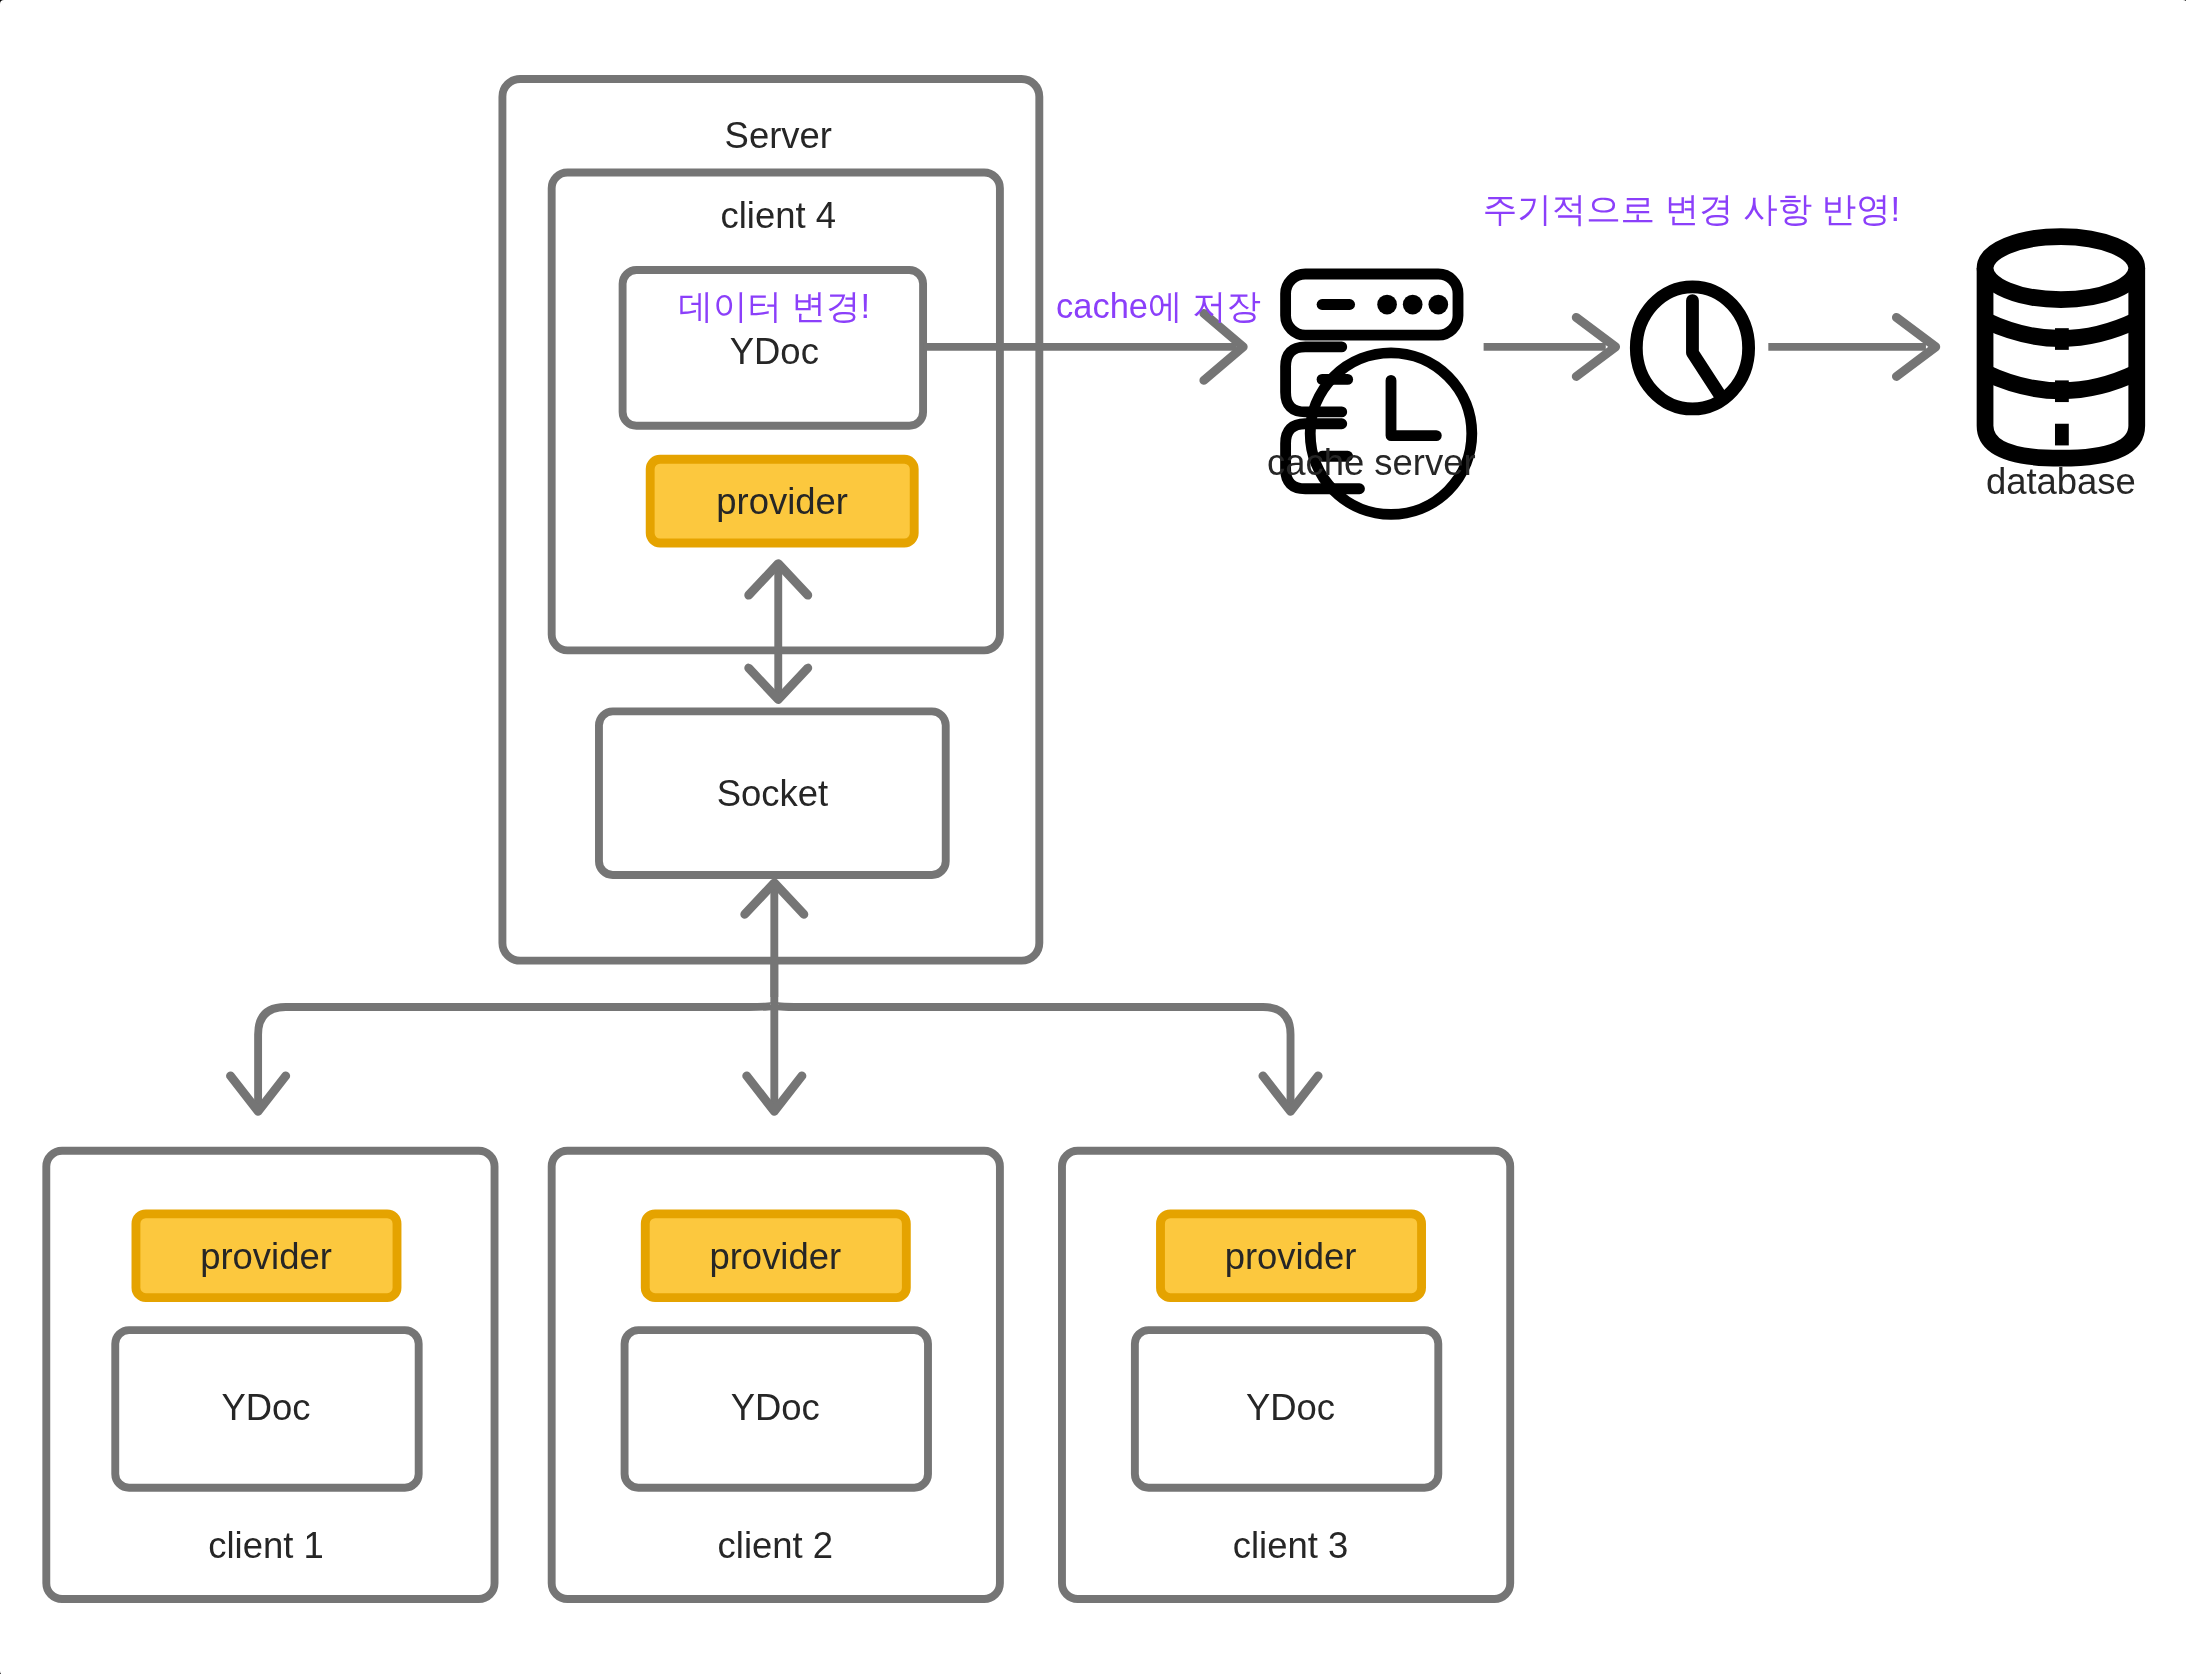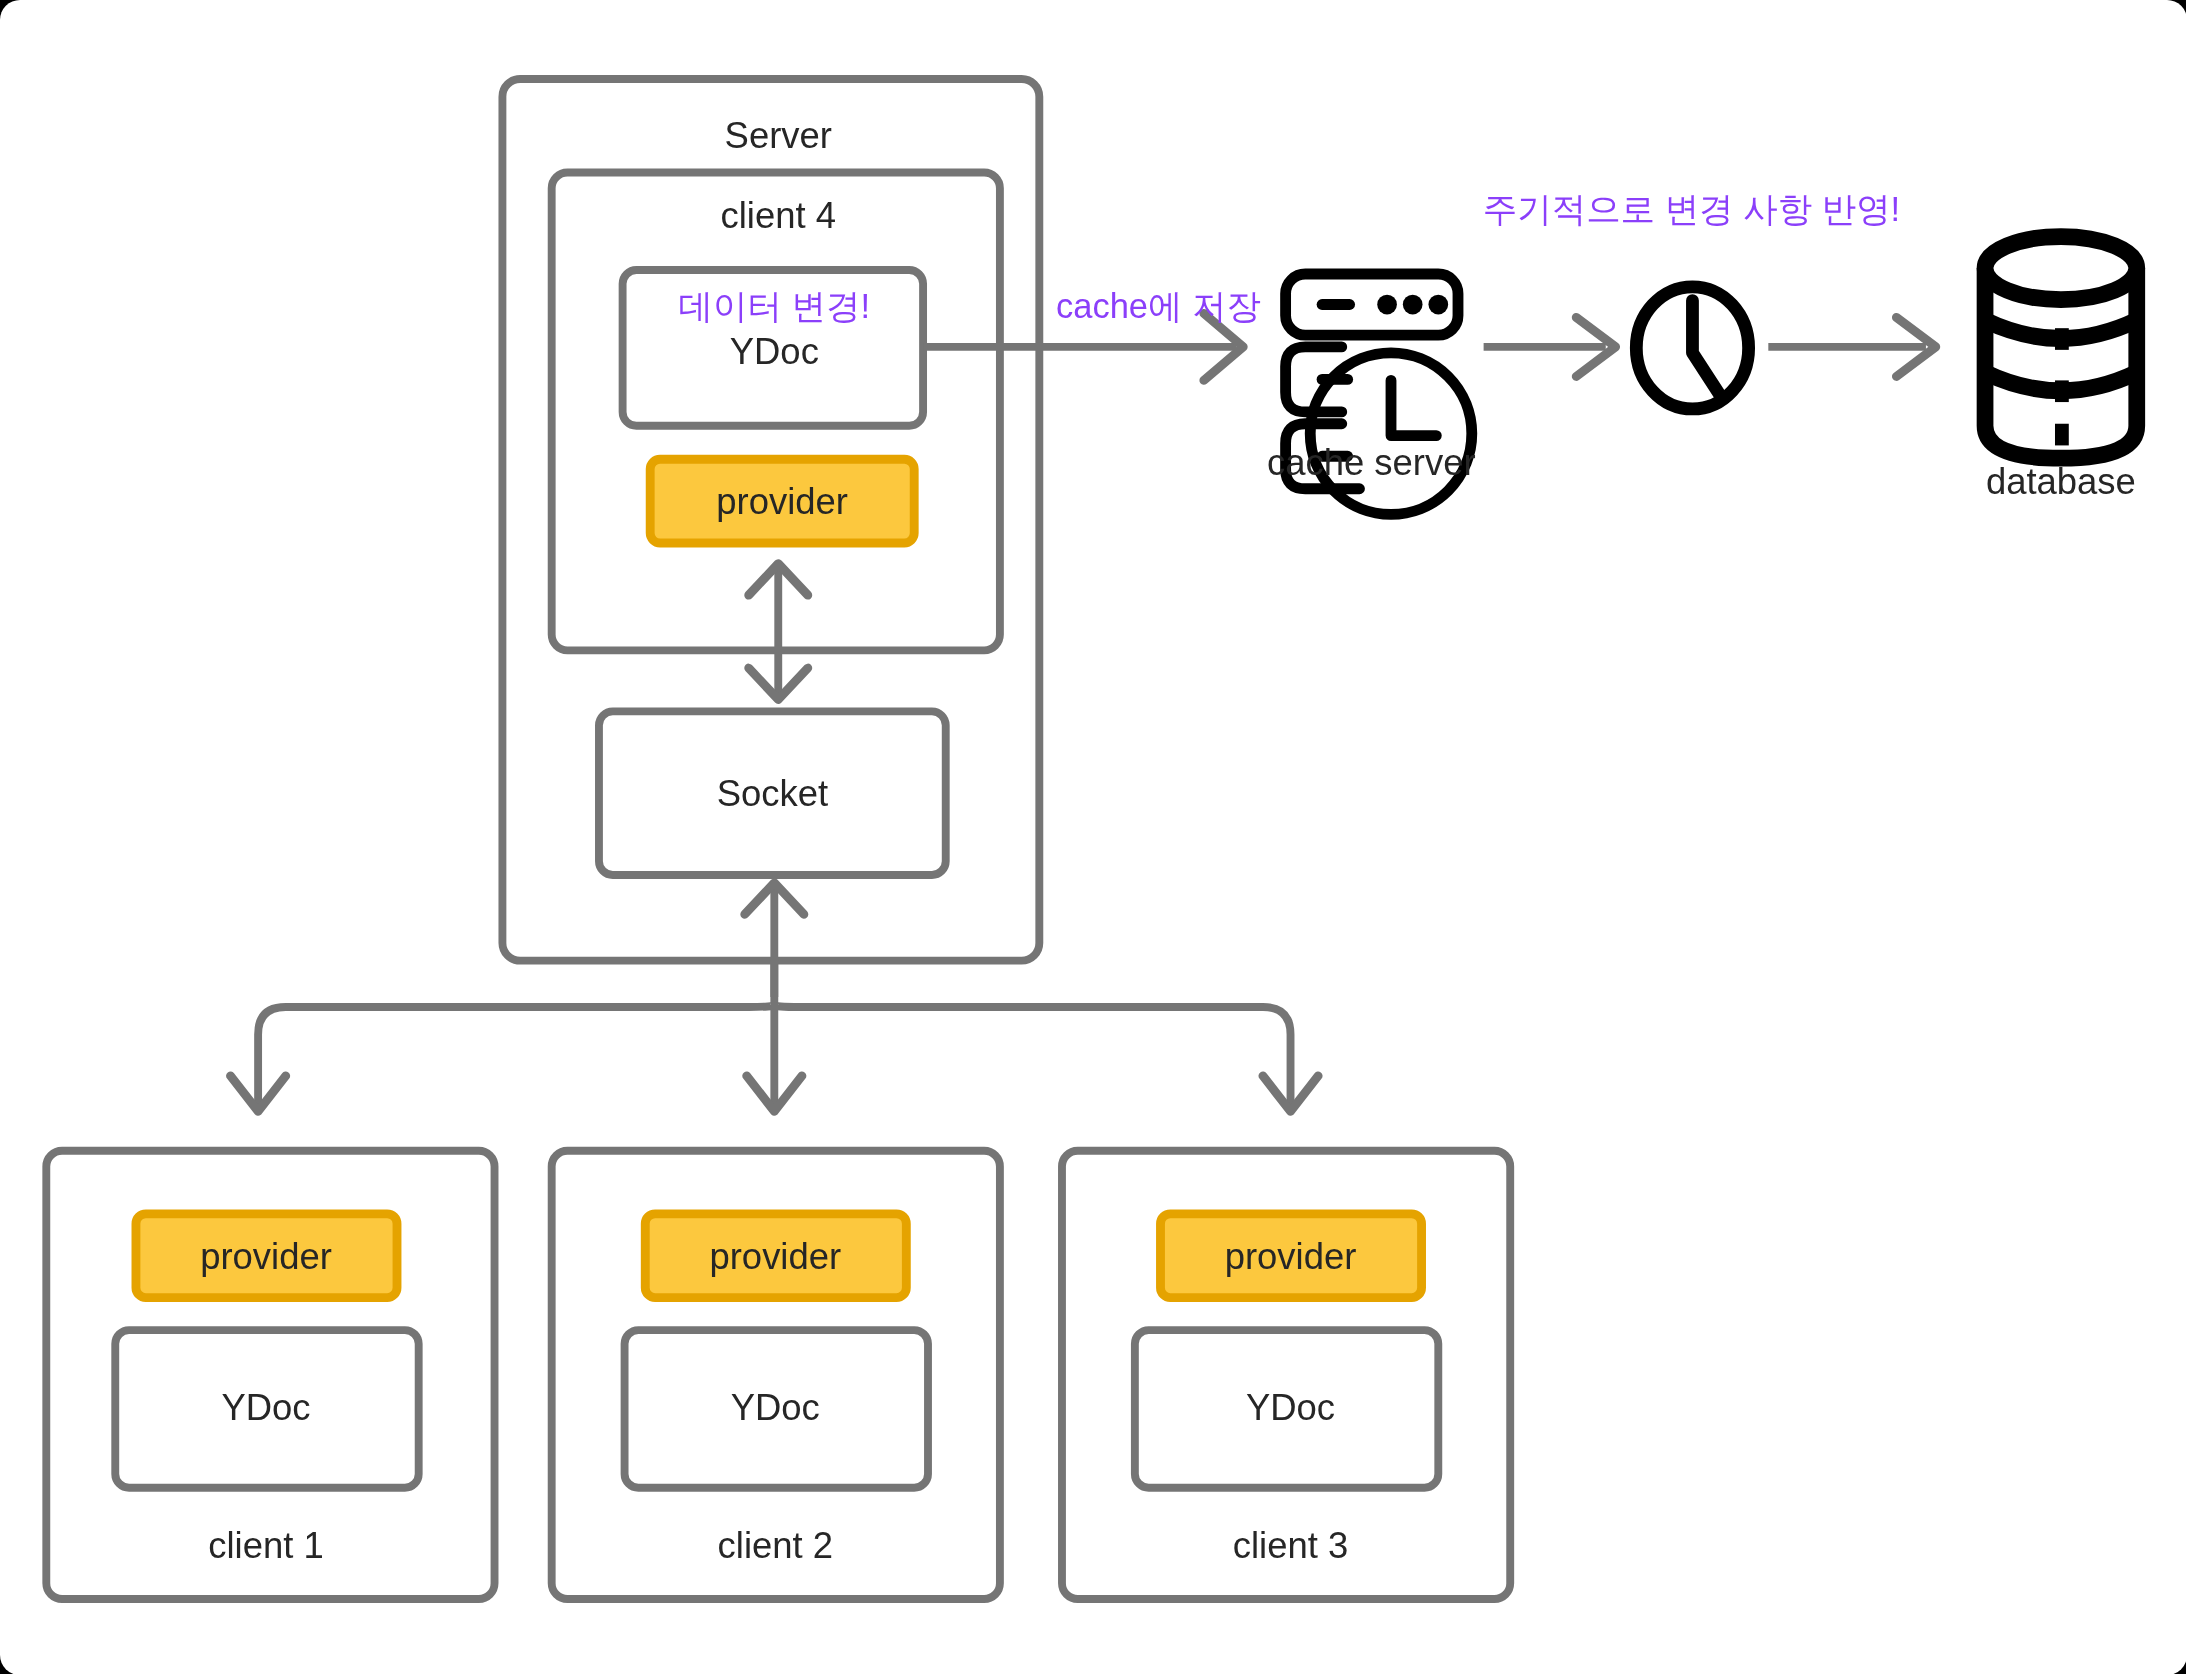--- a/index.html
+++ b/index.html
@@ -8,21 +8,21 @@
     background: #000000;
   }
   body {
     font-family: "Liberation Sans", sans-serif;
   }
   #canvas {
     position: relative;
     width: 2187px;
     height: 1675px;
     background: #ffffff;
-    border-radius: 20px;
+    border-radius: 4px;
     overflow: hidden;
   }
   #diagram {
     position: absolute;
     inset: 0;
     width: 2187px;
     height: 1675px;
     display: block;
   }
   .box-label {

